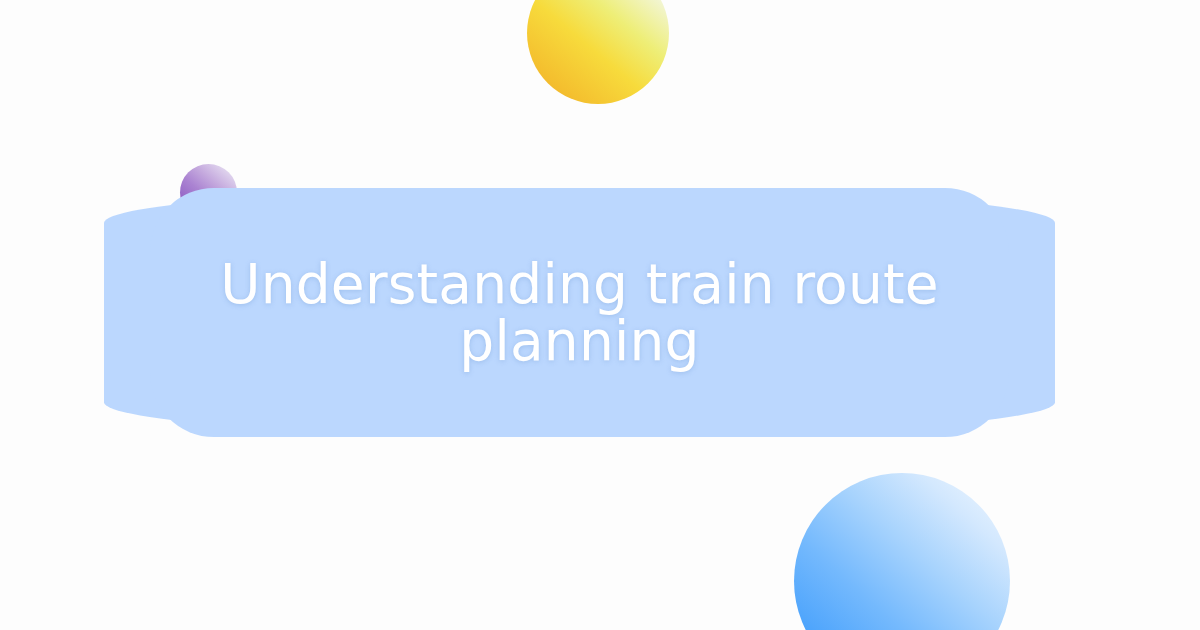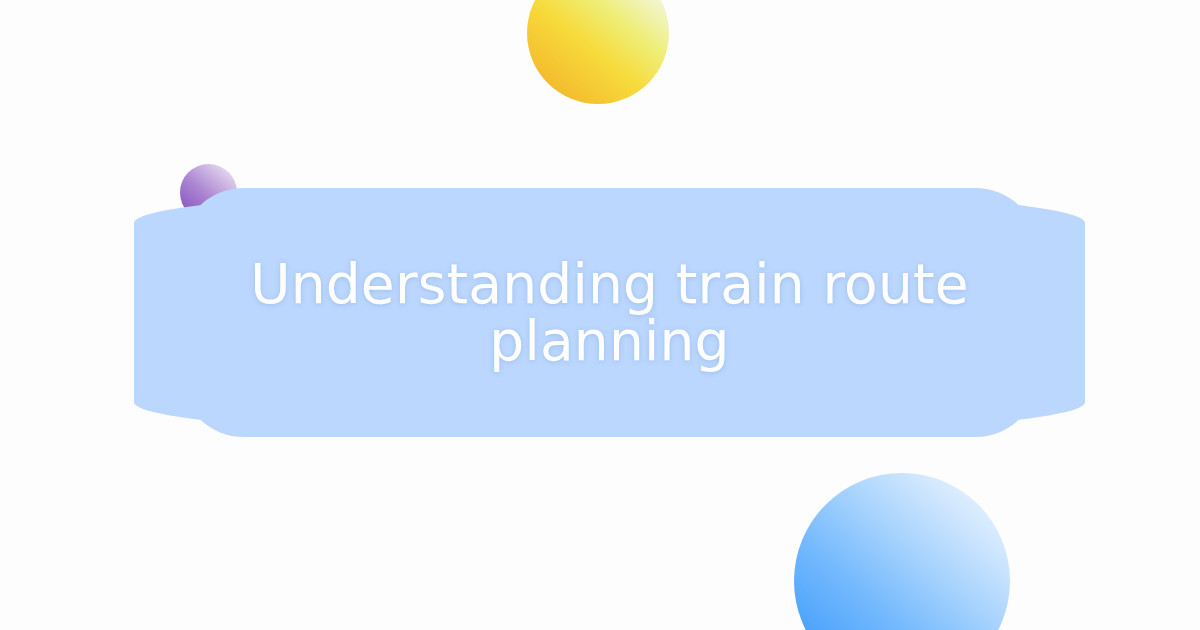--- a/index.html
+++ b/index.html
@@ -67,21 +67,21 @@
         #9465c6 22%,
         #ab84d2 45%,
         #c5aade 65%,
         #ddd0ec 84%,
         #f3eefb 100%);
   }
 
   
   #title-card {
     position: absolute;
-    left: 134px;
+    left: 104px;
     top: 188px;
     width: 951px;
     height: 249px;
     background: #bbd7fe;
     border-radius: 50% / 14%;
     display: flex;
     align-items: center;
     justify-content: center;
     box-sizing: border-box;
     padding: 0 110px;

